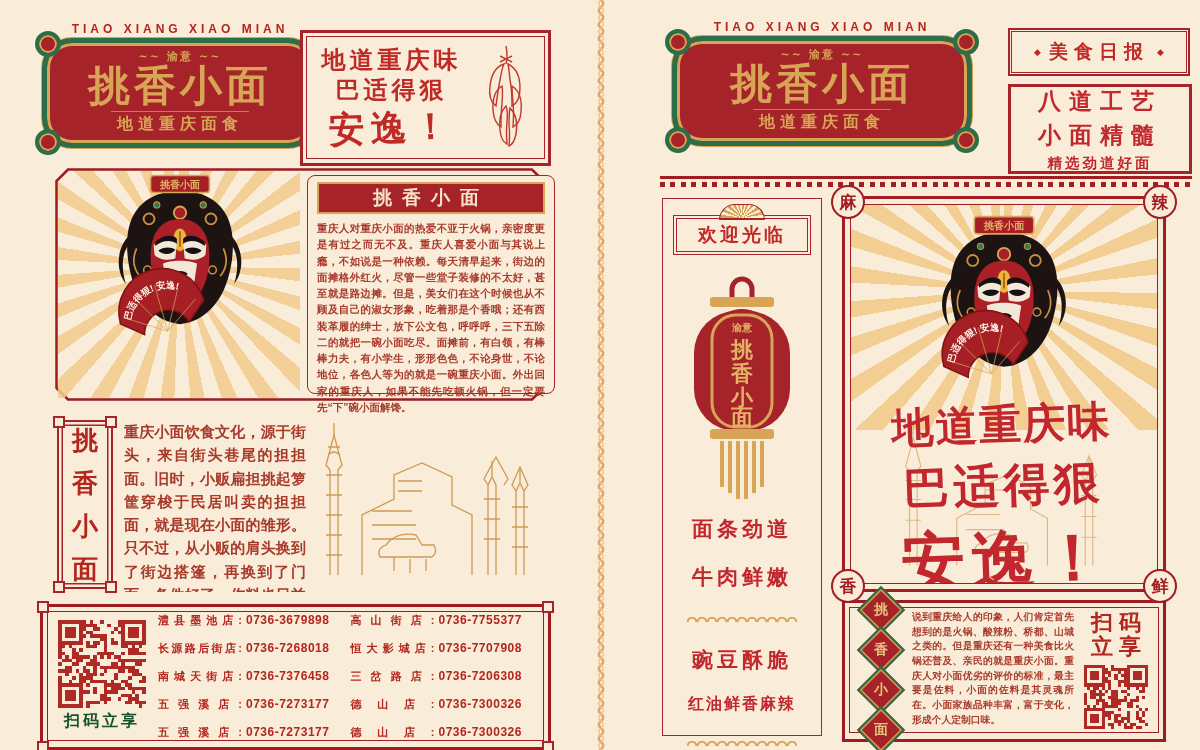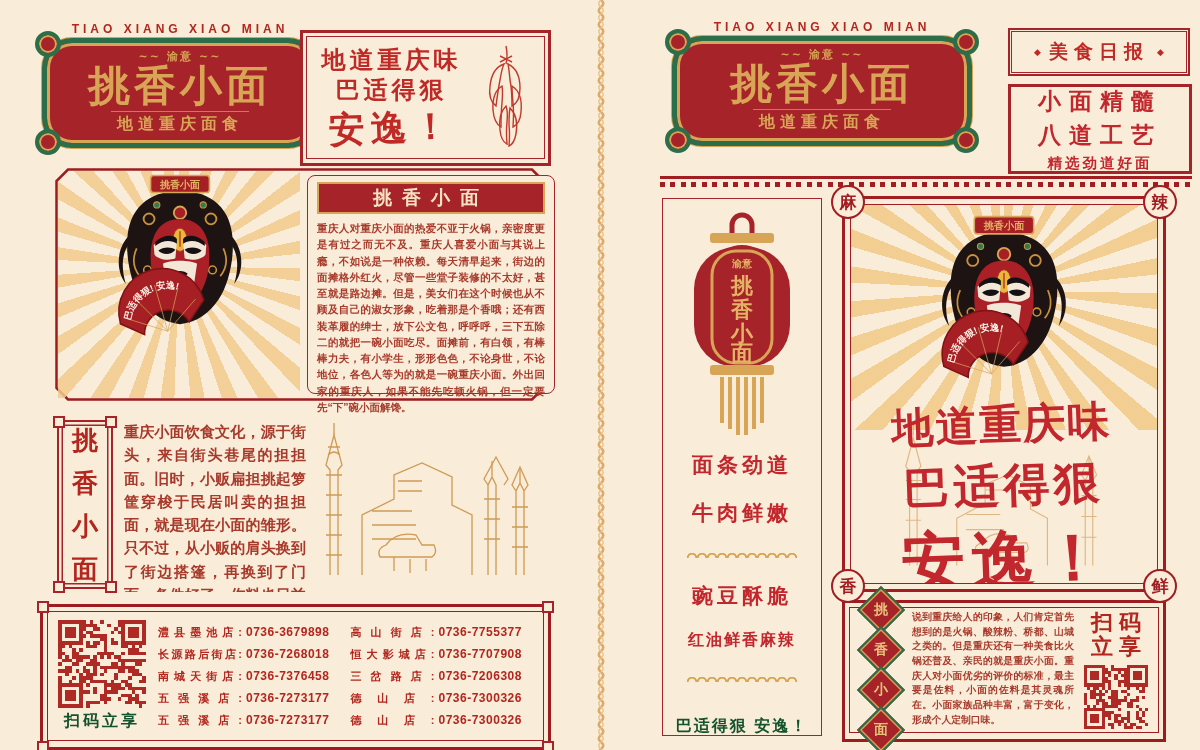--- a/index.html
+++ b/index.html
@@ -45,21 +45,21 @@
   .orn.tl{left:-6px;top:-6px}.orn.tr{right:-6px;top:-6px}.orn.bl{left:-6px;bottom:-6px}.orn.br{right:-6px;bottom:-6px}
   
   .stores{border:3px solid #9e1b20;background:#f9ecd8;}
   .stores .in{border:1px solid #9e1b20;margin:4px;height:calc(100% - 10px);display:flex;align-items:center;padding:0 10px;gap:12px;box-sizing:border-box;}
   .qrwrap{text-align:center;}
   .qr{display:grid;background:#f9ecd8;}
   .qr i{background:transparent;}
   .qr i.on{background:#b02a25;}
   .qrcap{margin-top:3px;font-size:16px;font-weight:bold;color:#14532d;letter-spacing:3px;}
   .storecols{flex:1;display:flex;gap:10px;}
-  .storecol{flex:1;display:flex;flex-direction:column;gap:7px;}
+  .storecol{flex:1;display:flex;flex-direction:column;gap:13px;}
   .srow{display:flex;font-weight:bold;color:#b3261e;font-size:11px;white-space:nowrap;}
   .srow .lab{width:84px;text-align:justify;text-align-last:justify;}
   .srow .ph{margin-left:4px;font-size:12px;letter-spacing:.5px;}
   
   
   .daily{border:2px solid #a6232a;box-shadow:inset 0 0 0 1px #f9ecd8,inset 0 0 0 2px #a6232a;
      display:flex;align-items:center;justify-content:center;gap:8px;color:#bf2a26;font-weight:bold;}
   .daily .t{font-size:19px;letter-spacing:6px;}
   .daily .d{font-size:9px;}
   .essence{text-align:center;color:#c1272d;font-weight:bold;display:flex;flex-direction:column;justify-content:center;gap:3px;}
@@ -952,31 +952,35 @@
     </div>
   </div>
 
   <div class="abs daily" style="left:408px;top:28px;width:178px;height:44px;">
     <span class="d">◆</span>
     <span class="t">美食日报</span>
     <span class="d">◆</span>
   </div>
 
   <div class="abs dbox essence" style="left:408px;top:84px;width:178px;height:84px;">
+    <div class="e1">八道工艺</div>
     <div class="e1">小面精髓</div>
-    <div class="e1">八道工艺</div>
     <div class="e2">精选劲道好面</div>
   </div>
 
   <div class="abs stitch" style="left:60px;top:176px;width:532px;">
     <div class="bar"></div>
       <div class="dots"></div>
   </div>
 
   <div class="abs welcome-col" style="left:62px;top:198px;width:158px;height:536px;">
+    <div class="badge">
+      <div class="fanray"></div>
+      <div class="wt">欢迎光临</div>
+    </div>
     <svg width="120" height="240" viewBox="0 0 120 240">
       <path d="M50,34 v-8 a10,10 0 0 1 20,0 v8" fill="none" stroke="#a6232a" stroke-width="5"></path>
       <rect x="28" y="34" width="64" height="10" rx="3" fill="#d8a455"></rect>
       <path d="M14,108 a46,62 0 0 1 92,0 a46,62 0 0 1 -92,0 Z" fill="#a6232a"></path>
       <rect x="12" y="48" width="96" height="120" rx="42" fill="#a6232a"></rect>
       <rect x="30" y="52" width="60" height="112" rx="24" fill="none" stroke="#d8a455" stroke-width="3"></rect>
       <text x="60" y="68" text-anchor="middle" font-size="10" font-weight="bold" fill="#e3b264">渝意</text>
       <text x="60" y="94" text-anchor="middle" font-size="22" font-weight="bold" fill="#e3b264">挑</text>
       <text x="60" y="118" text-anchor="middle" font-size="22" font-weight="bold" fill="#e3b264">香</text>
       <text x="60" y="142" text-anchor="middle" font-size="22" font-weight="bold" fill="#e3b264">小</text>

